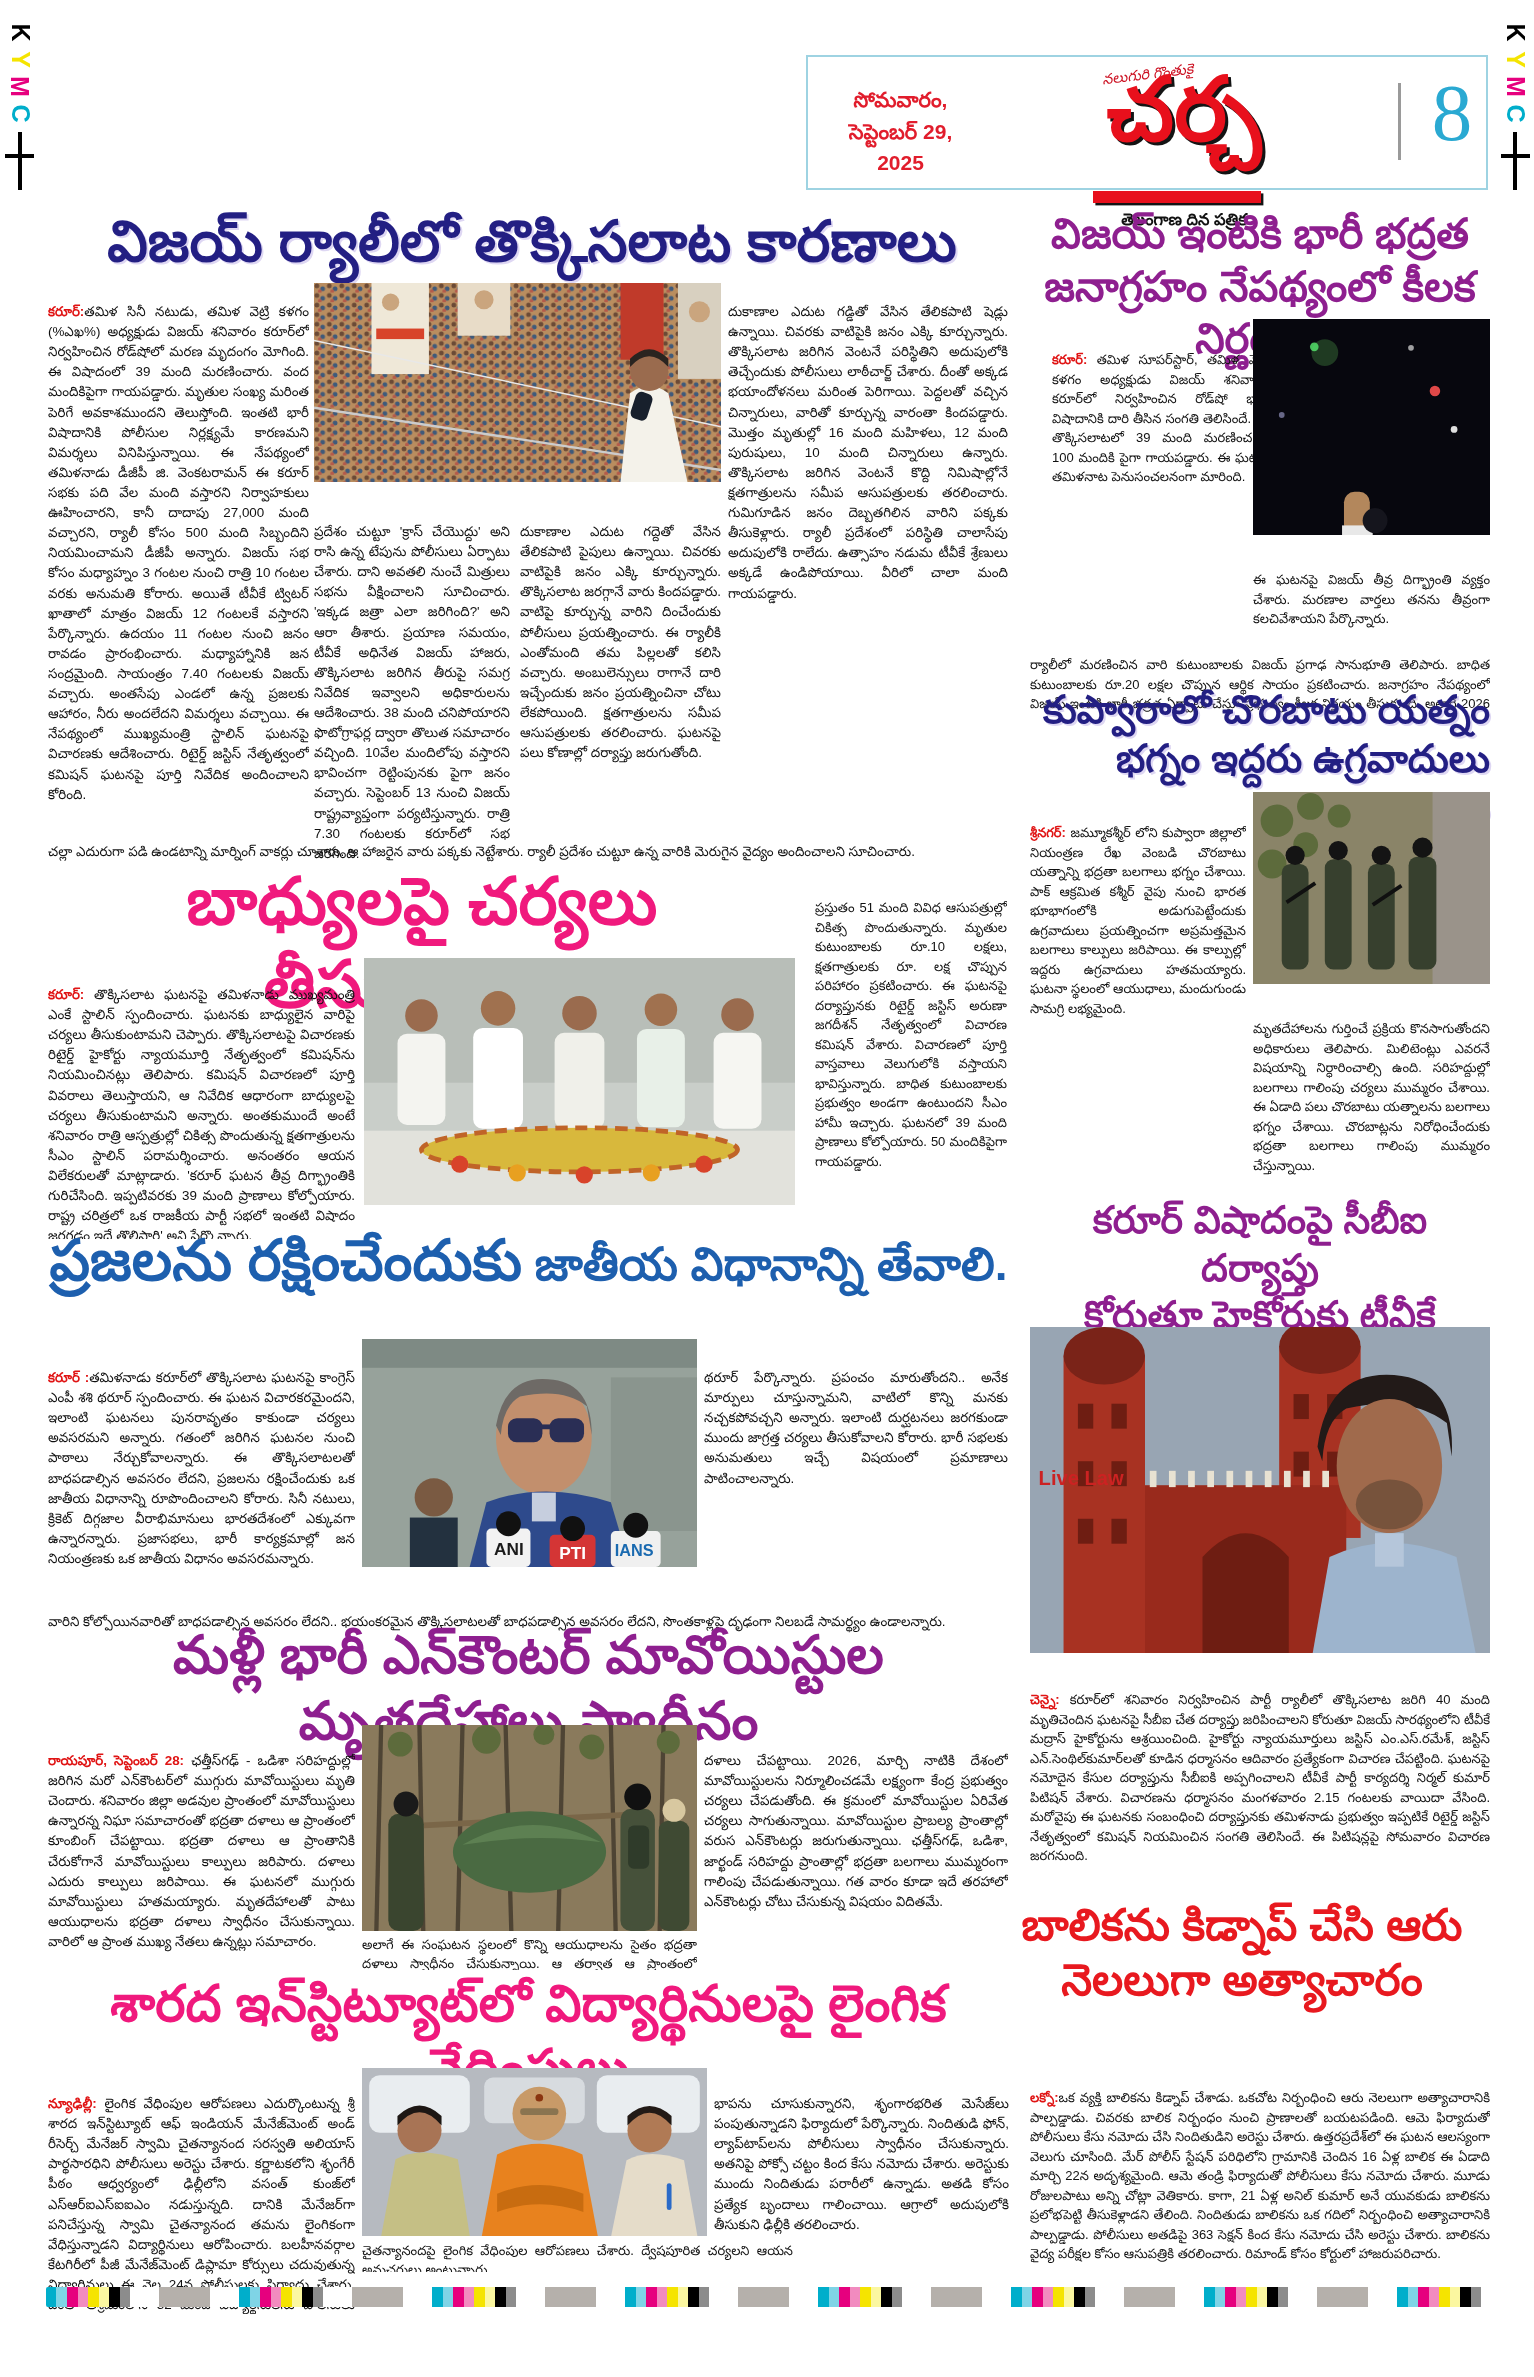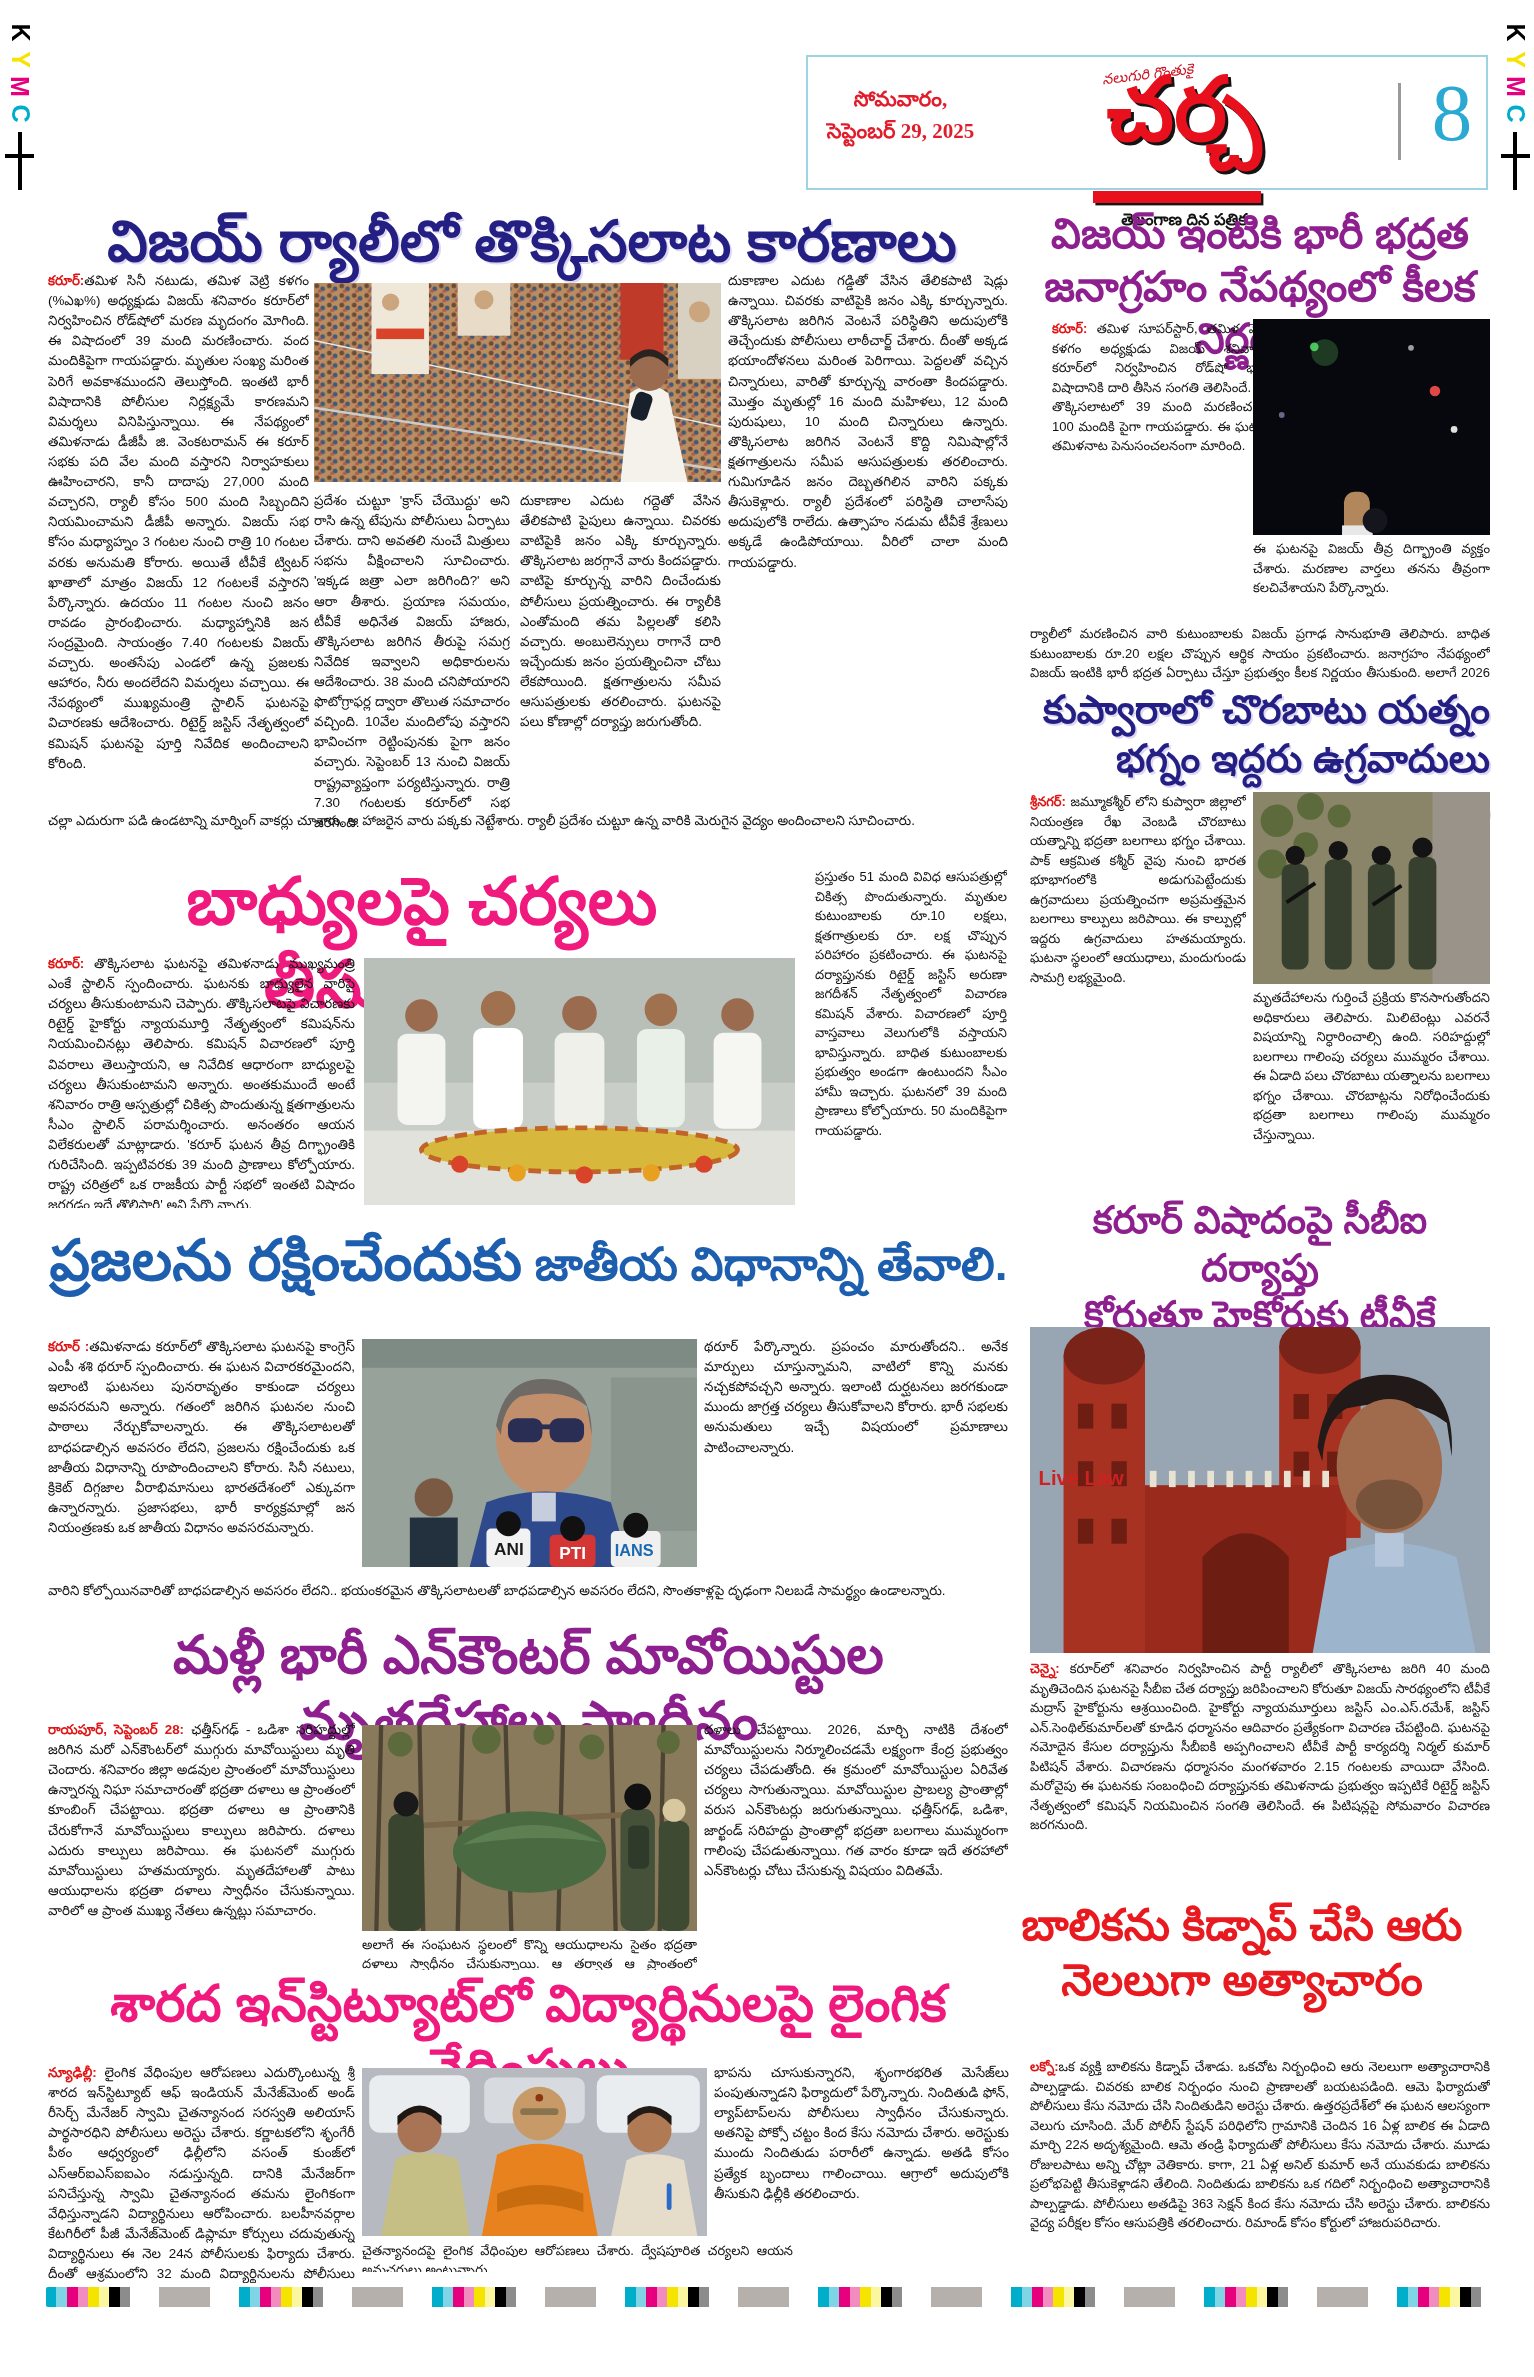--- a/index.html
+++ b/index.html
@@ -13,40 +13,40 @@
   .regmark .k { color:#000; } .regmark .y { color:#f5e400; } .regmark .m { color:#e6007e; } .regmark .c { color:#00aecb; }
   .regmark .cross { width:3.8px; height:58px; background:#000; position:relative; margin-top:4.8px; }
   .regmark .cross:after { content:""; position:absolute; left:-12.5px; top:22px; width:29px; height:3.8px; background:#000; }
 
   
   .banner { position:absolute; left:46px; top:61px; width:755px; height:119px; background:#8a6d1f;
             display:flex; align-items:center; justify-content:center; }
   .banner-text { color:#fff; font-size:52px; font-weight:bold; text-shadow:2.4px 2.4px 3.8px rgba(0,0,0,.45); letter-spacing:1.9px; }
   .header-box { position:absolute; left:806px; top:55px; width:682px; height:135px; background:#fff; border:2.4px solid #9ed3e2; }
   .date-block { position:absolute; left:824px; top:84px; width:153px; text-align:center; color:#e11d2c; font-weight:bold;
-                font-size:21px; line-height:1.5; white-space:pre-line;font-family:Liberation Serif, serif; }
+                font-size:21px; line-height:1.5; white-space:pre-line; }
   .m-tagline { position:absolute; left:1102px; top:66px; color:#cc1122; font-size:14.4px; transform:rotate(-7deg); font-style:italic; }
   .m-title { position:absolute; left:1069px; top:61px; width:230px; text-align:center; color:#e8101c; font-size:89px; font-weight:bold;
              text-shadow:2.9px 2.9px 0 #141414; line-height:1.1; }
   .m-bar { position:absolute; left:1093px; top:191px; width:168px; height:11.5px; background:#e8101c; box-shadow:2.4px 2.4px 0 #141414; }
   .m-sub { position:absolute; left:1069px; top:210px; width:230px; text-align:center; color:#111; font-size:16.3px; font-weight:bold; }
   .h-divider { position:absolute; left:1398px; top:83px; width:3.4px; height:77px; background:#9a9a9a; }
   .page-num { position:absolute; left:1416px; top:67px; width:72px; text-align:center; color:#2aa9d2; font-size:81px;
               font-family:"Liberation Serif", serif; }
 
   
   .headline { position:absolute; font-weight:bold; text-align:center; white-space:pre-line; line-height:1.25; }
   .hl-navy   { color:#231f83; text-shadow:1.9px 1.9px 0 rgba(160,140,220,.35); }
   .hl-purple { color:#8e1f8f; }
   .hl-pink   { color:#f0197d; }
   .hl-blue   { color:#1d5fae; }
   .hl-red    { color:#e8191f; }
 
   
-  .body-col { position:absolute; font-size:13.4px; line-height:1.5; text-align:justify; color:#101010; overflow:hidden; }
+  .body-col { position:absolute; font-size:13.4px; line-height:1.5; text-align:justify; color:#101010; overflow:hidden;margin-top:31px; }
   .dl { color:#e01414; font-weight:bold; }
   .caption { position:absolute; font-size:13px; line-height:1.45; text-align:justify; color:#101010; overflow:hidden; }
 
   .photo { position:absolute; overflow:hidden; background:#888; }
   .photo svg { display:block; width:100%; height:100%; }
 
   
   .colorbar { position:absolute; left:46px; top:2287px; width:1442px; height:20px;
     background:
       repeating-linear-gradient(90deg,

